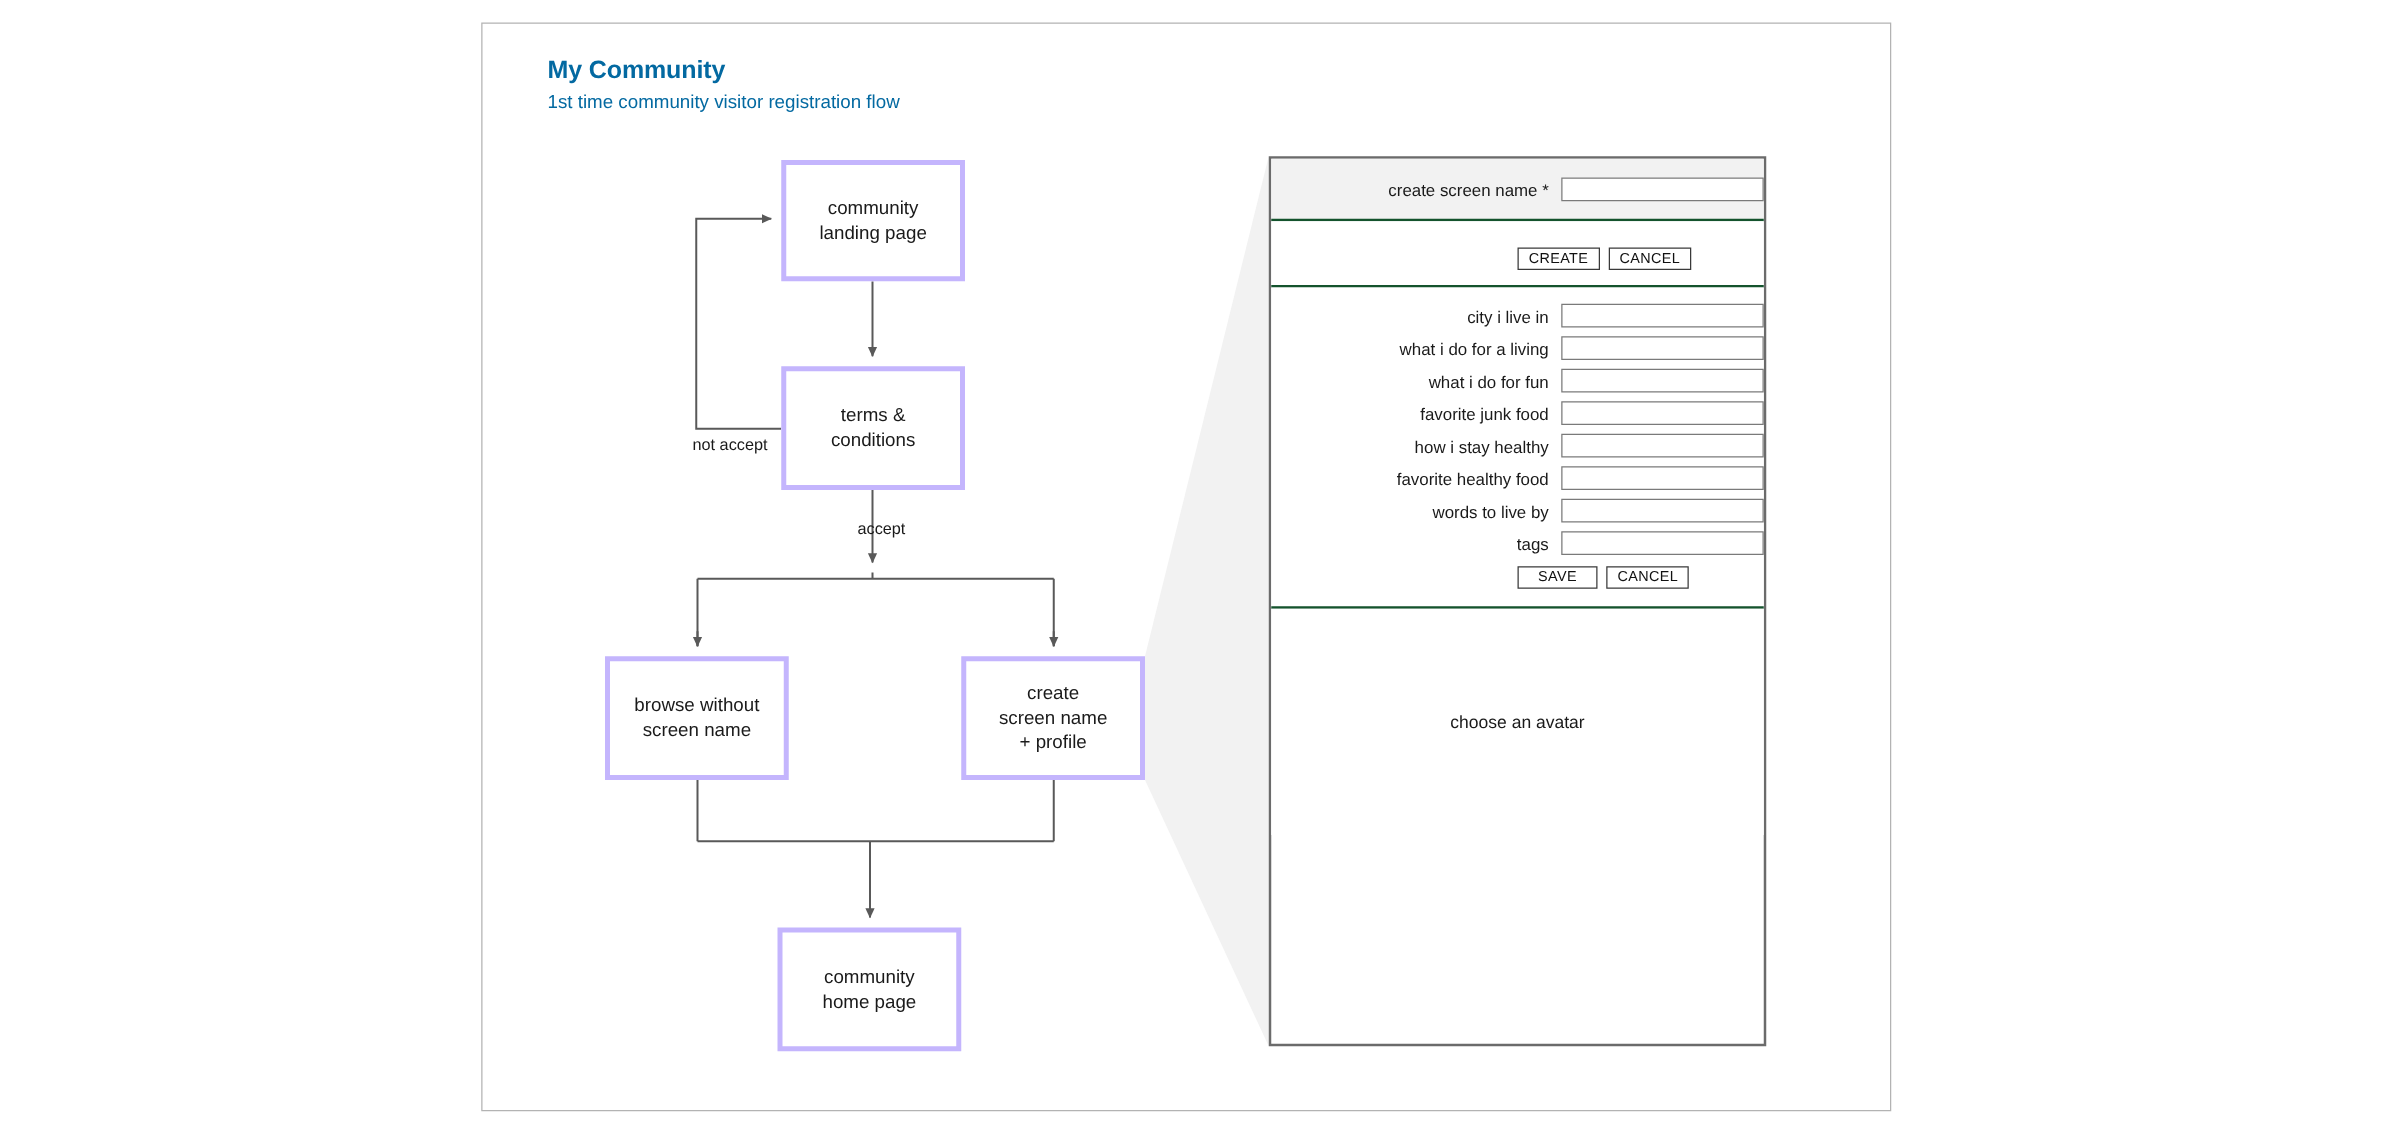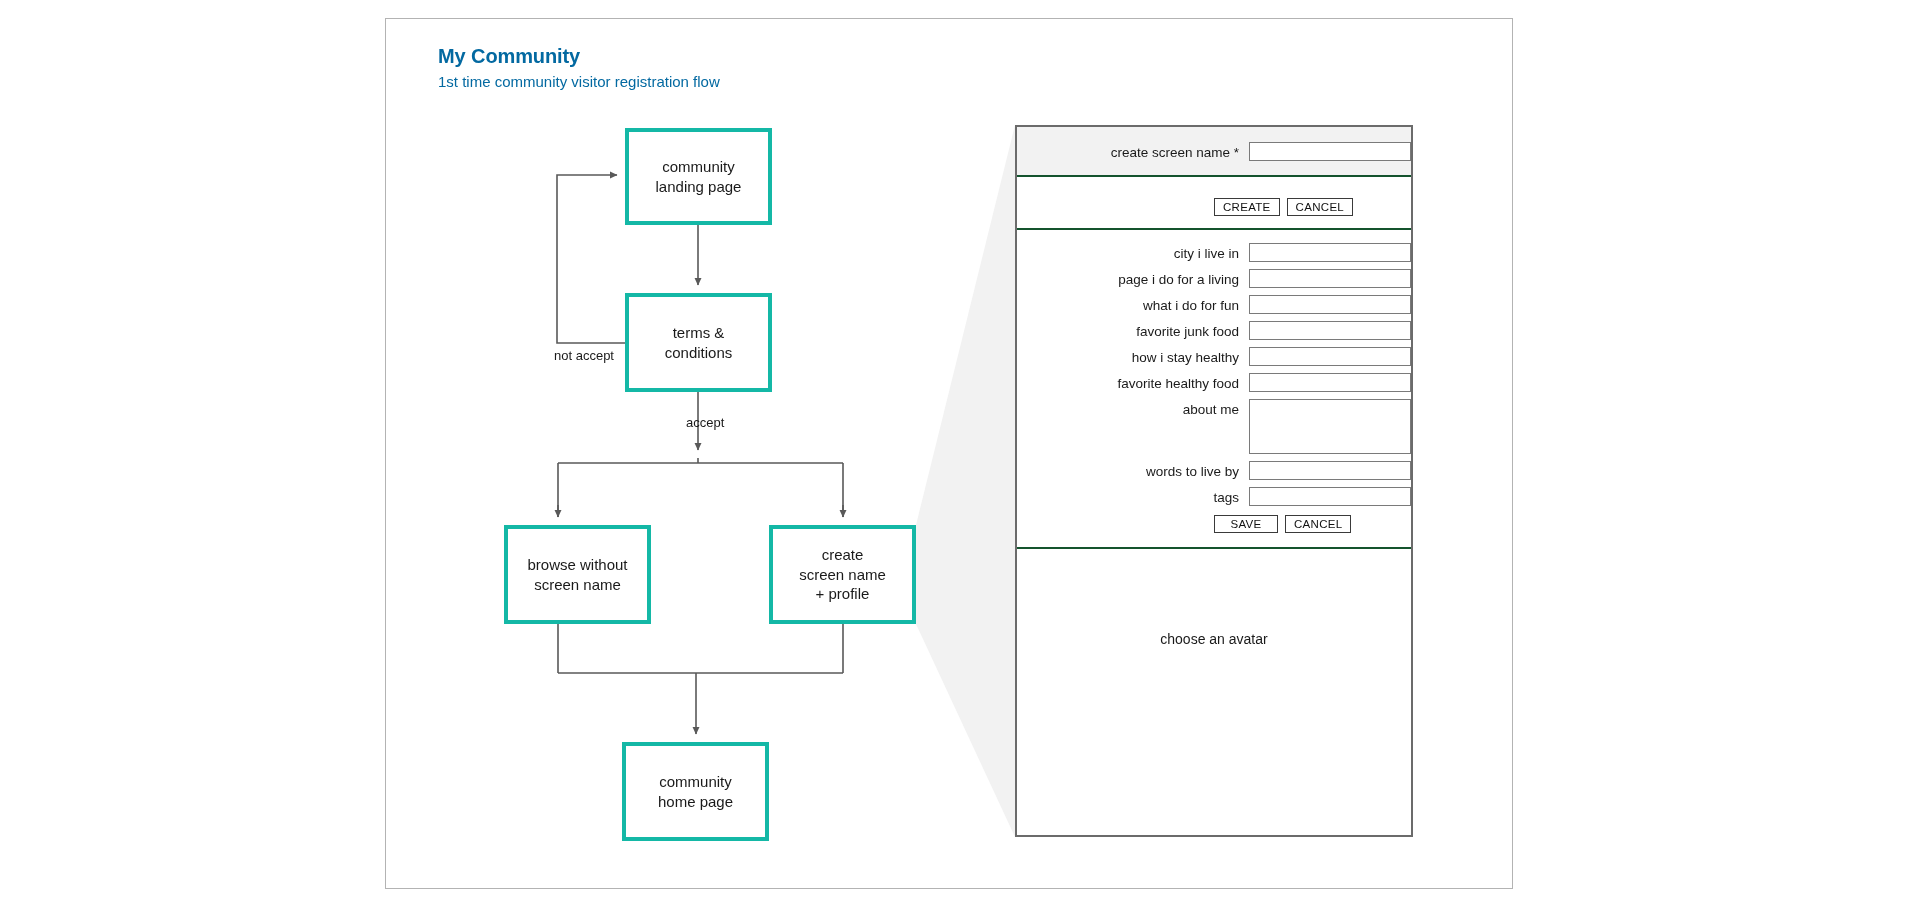--- a/index.html
+++ b/index.html
@@ -61,36 +61,36 @@
     top: 0;
     width: 1920px;
     height: 910px;
     pointer-events: none;
   }
 
   
   .node {
     position: absolute;
     box-sizing: border-box;
-    border: 4px solid #14b8a6;
+    border: 4px solid #c4b5fd;
     background: #ffffff;
     display: flex;
     align-items: center;
     justify-content: center;
     text-align: center;
     font-size: 15px;
     color: #1a1a1a;
     line-height: 1.32;
     padding: 4px;
   }
   .node span { display: block; }
 
   .node-landing  { left: 625px; top: 128px;  width: 147px; height: 97px; }
   .node-terms    { left: 625px; top: 293px;  width: 147px; height: 99px; }
-  .node-browse   { left: 484px; top: 525px;  width: 147px; height: 99px; margin-left: 20px; }
+  .node-browse   { left: 484px; top: 525px;  width: 147px; height: 99px; }
   .node-create   { left: 769px; top: 525px;  width: 147px; height: 99px; }
   .node-home     { left: 622px; top: 742px;  width: 147px; height: 99px; }
 
   
   .edge-label {
     position: absolute;
     font-size: 13px;
     color: #1a1a1a;
     white-space: nowrap;
   }
@@ -291,21 +291,21 @@
     </div>
 
     <div class="panel-section sect-profile">
 
       <div class="form-row">
         <div class="field-label">city i live in</div>
         <div class="field-box"></div>
       </div>
 
       <div class="form-row">
-        <div class="field-label">page i do for a living</div>
+        <div class="field-label">what i do for a living</div>
         <div class="field-box"></div>
       </div>
 
       <div class="form-row">
         <div class="field-label">what i do for fun</div>
         <div class="field-box"></div>
       </div>
 
       <div class="form-row">
         <div class="field-label">favorite junk food</div>
@@ -315,24 +315,20 @@
       <div class="form-row">
         <div class="field-label">how i stay healthy</div>
         <div class="field-box"></div>
       </div>
 
       <div class="form-row">
         <div class="field-label">favorite healthy food</div>
         <div class="field-box"></div>
       </div>
 
-      <div class="form-row">
-        <div class="field-label">about me</div>
-        <div class="field-box textarea-box"></div>
-      </div>
 
       <div class="form-row">
         <div class="field-label">words to live by</div>
         <div class="field-box"></div>
       </div>
 
       <div class="form-row">
         <div class="field-label">tags</div>
         <div class="field-box"></div>
       </div>

